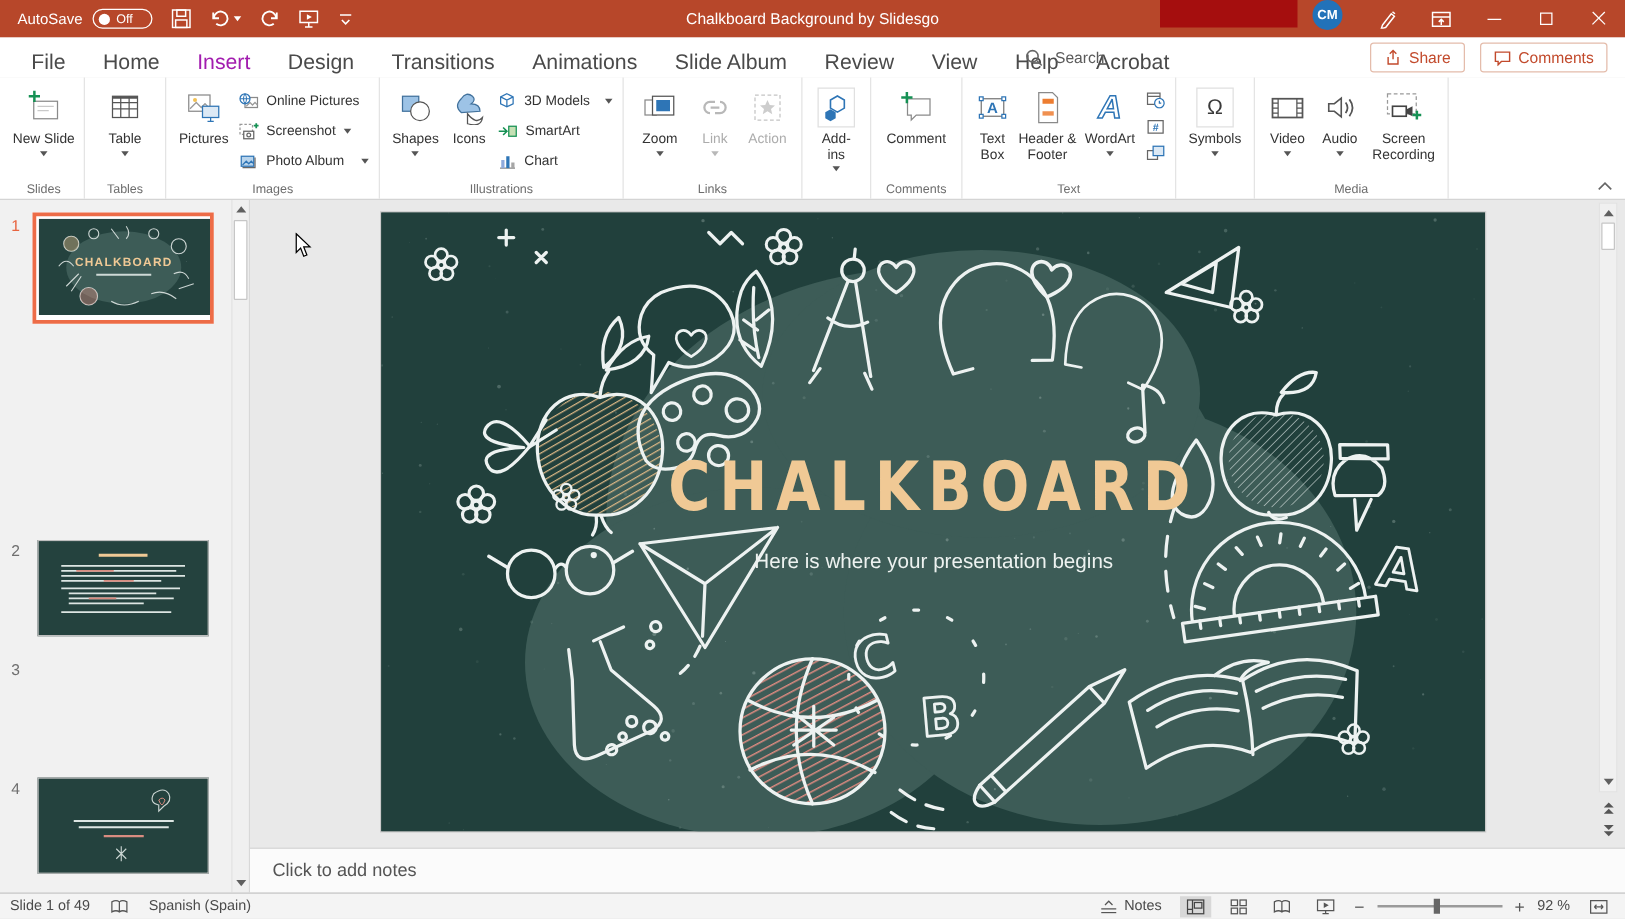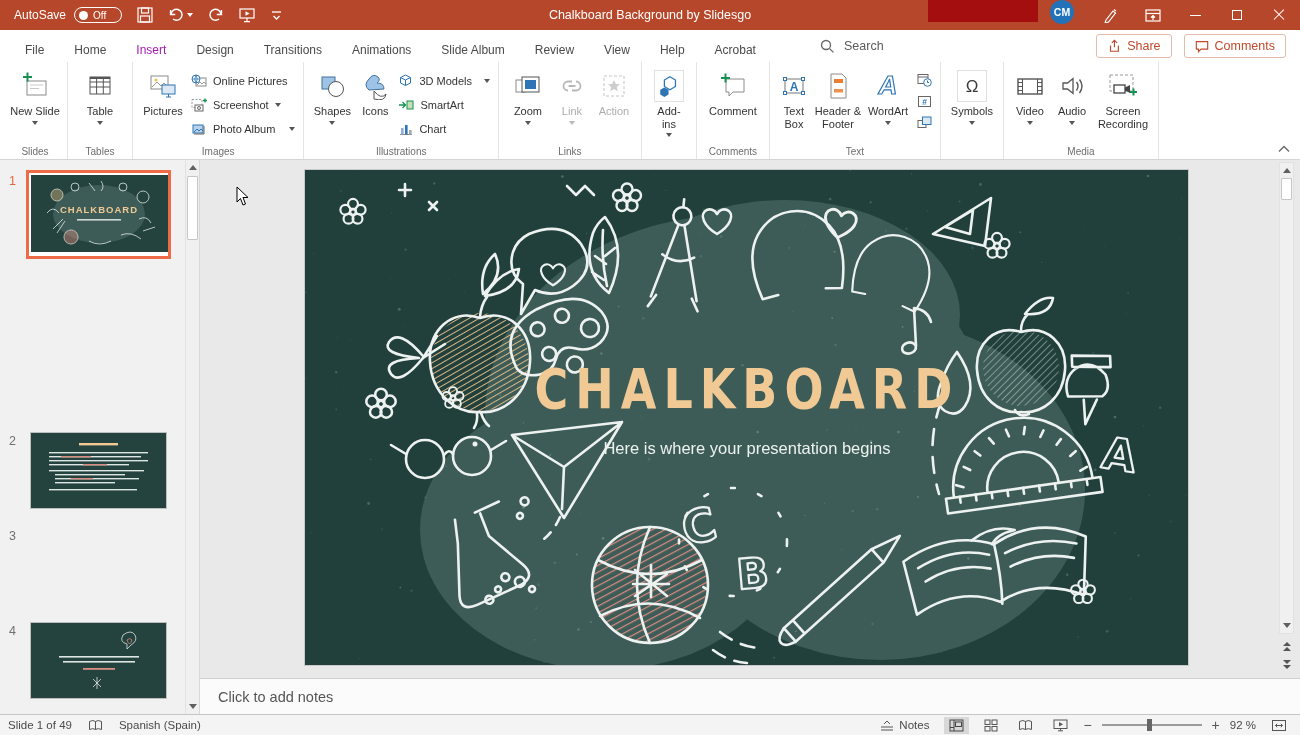--- a/index.html
+++ b/index.html
@@ -20,21 +20,21 @@
   .avatar{width:24px;height:24px;border-radius:50%;background:#2272B9;color:#fff;font-size:10.5px;font-weight:bold;display:flex;align-items:center;justify-content:center;margin-right:16px}
   .tb-btn{width:42px;height:30px;display:flex;align-items:center;justify-content:center}
   .glyph-min{width:11px;border-top:1.2px solid #fff}
   .glyph-max{width:10px;height:10px;border:1.2px solid #fff}
   .glyph-close{position:relative;width:12px;height:12px}
   .glyph-close:before,.glyph-close:after{content:"";position:absolute;left:-1px;top:5px;width:14px;height:1.3px;background:#fff}
   .glyph-close:before{transform:rotate(45deg)}.glyph-close:after{transform:rotate(-45deg)}
   
   .tabrow{position:absolute;top:30px;left:0;right:0;height:32px;background:#fff}
   .tabs{display:flex;margin-left:10px}
-  .tab{padding:4px 15px;font-size:12px;line-height:32px;color:#4a4a4a;position:relative;white-space:nowrap}
+  .tab{padding:4px 15px;font-size:17px;line-height:32px;color:#4a4a4a;position:relative;white-space:nowrap}
   .tab.active{color:#a21caf}
   .tab.active:after{content:"";position:absolute;left:13px;right:13px;bottom:1px;height:3px;background:#C24A2C;border-radius:2px}
   .searchbox{position:absolute;left:820px;top:0;height:32px;display:flex;align-items:center;gap:9px;font-size:12.5px;color:#5a5a5a}
   .pillbtns{position:absolute;right:14px;top:4px;display:flex;gap:12px}
   .pillbtn{display:flex;align-items:center;gap:6px;border:1px solid #E4BCAB;background:#fff;color:#C24A2C;font-size:12.5px;height:24px;padding:0 10px;border-radius:3px}
   
   .ribbon{position:absolute;top:62px;left:0;right:0;height:98px;background:#fff;border-bottom:1px solid #D4D4D4;display:flex;align-items:stretch;padding-left:3px}
   .grp{position:relative;border-right:1px solid #E4E4E4;padding:3px 5px 15px;display:flex;align-items:flex-start}
   .grp-label{position:absolute;bottom:2px;left:0;right:0;text-align:center;font-size:10px;color:#6d6d6d;white-space:nowrap}
   .bigbtn{display:flex;flex-direction:column;align-items:center;width:54px;padding-top:5px;font-size:11px;color:#333;text-align:center;line-height:12.5px}

